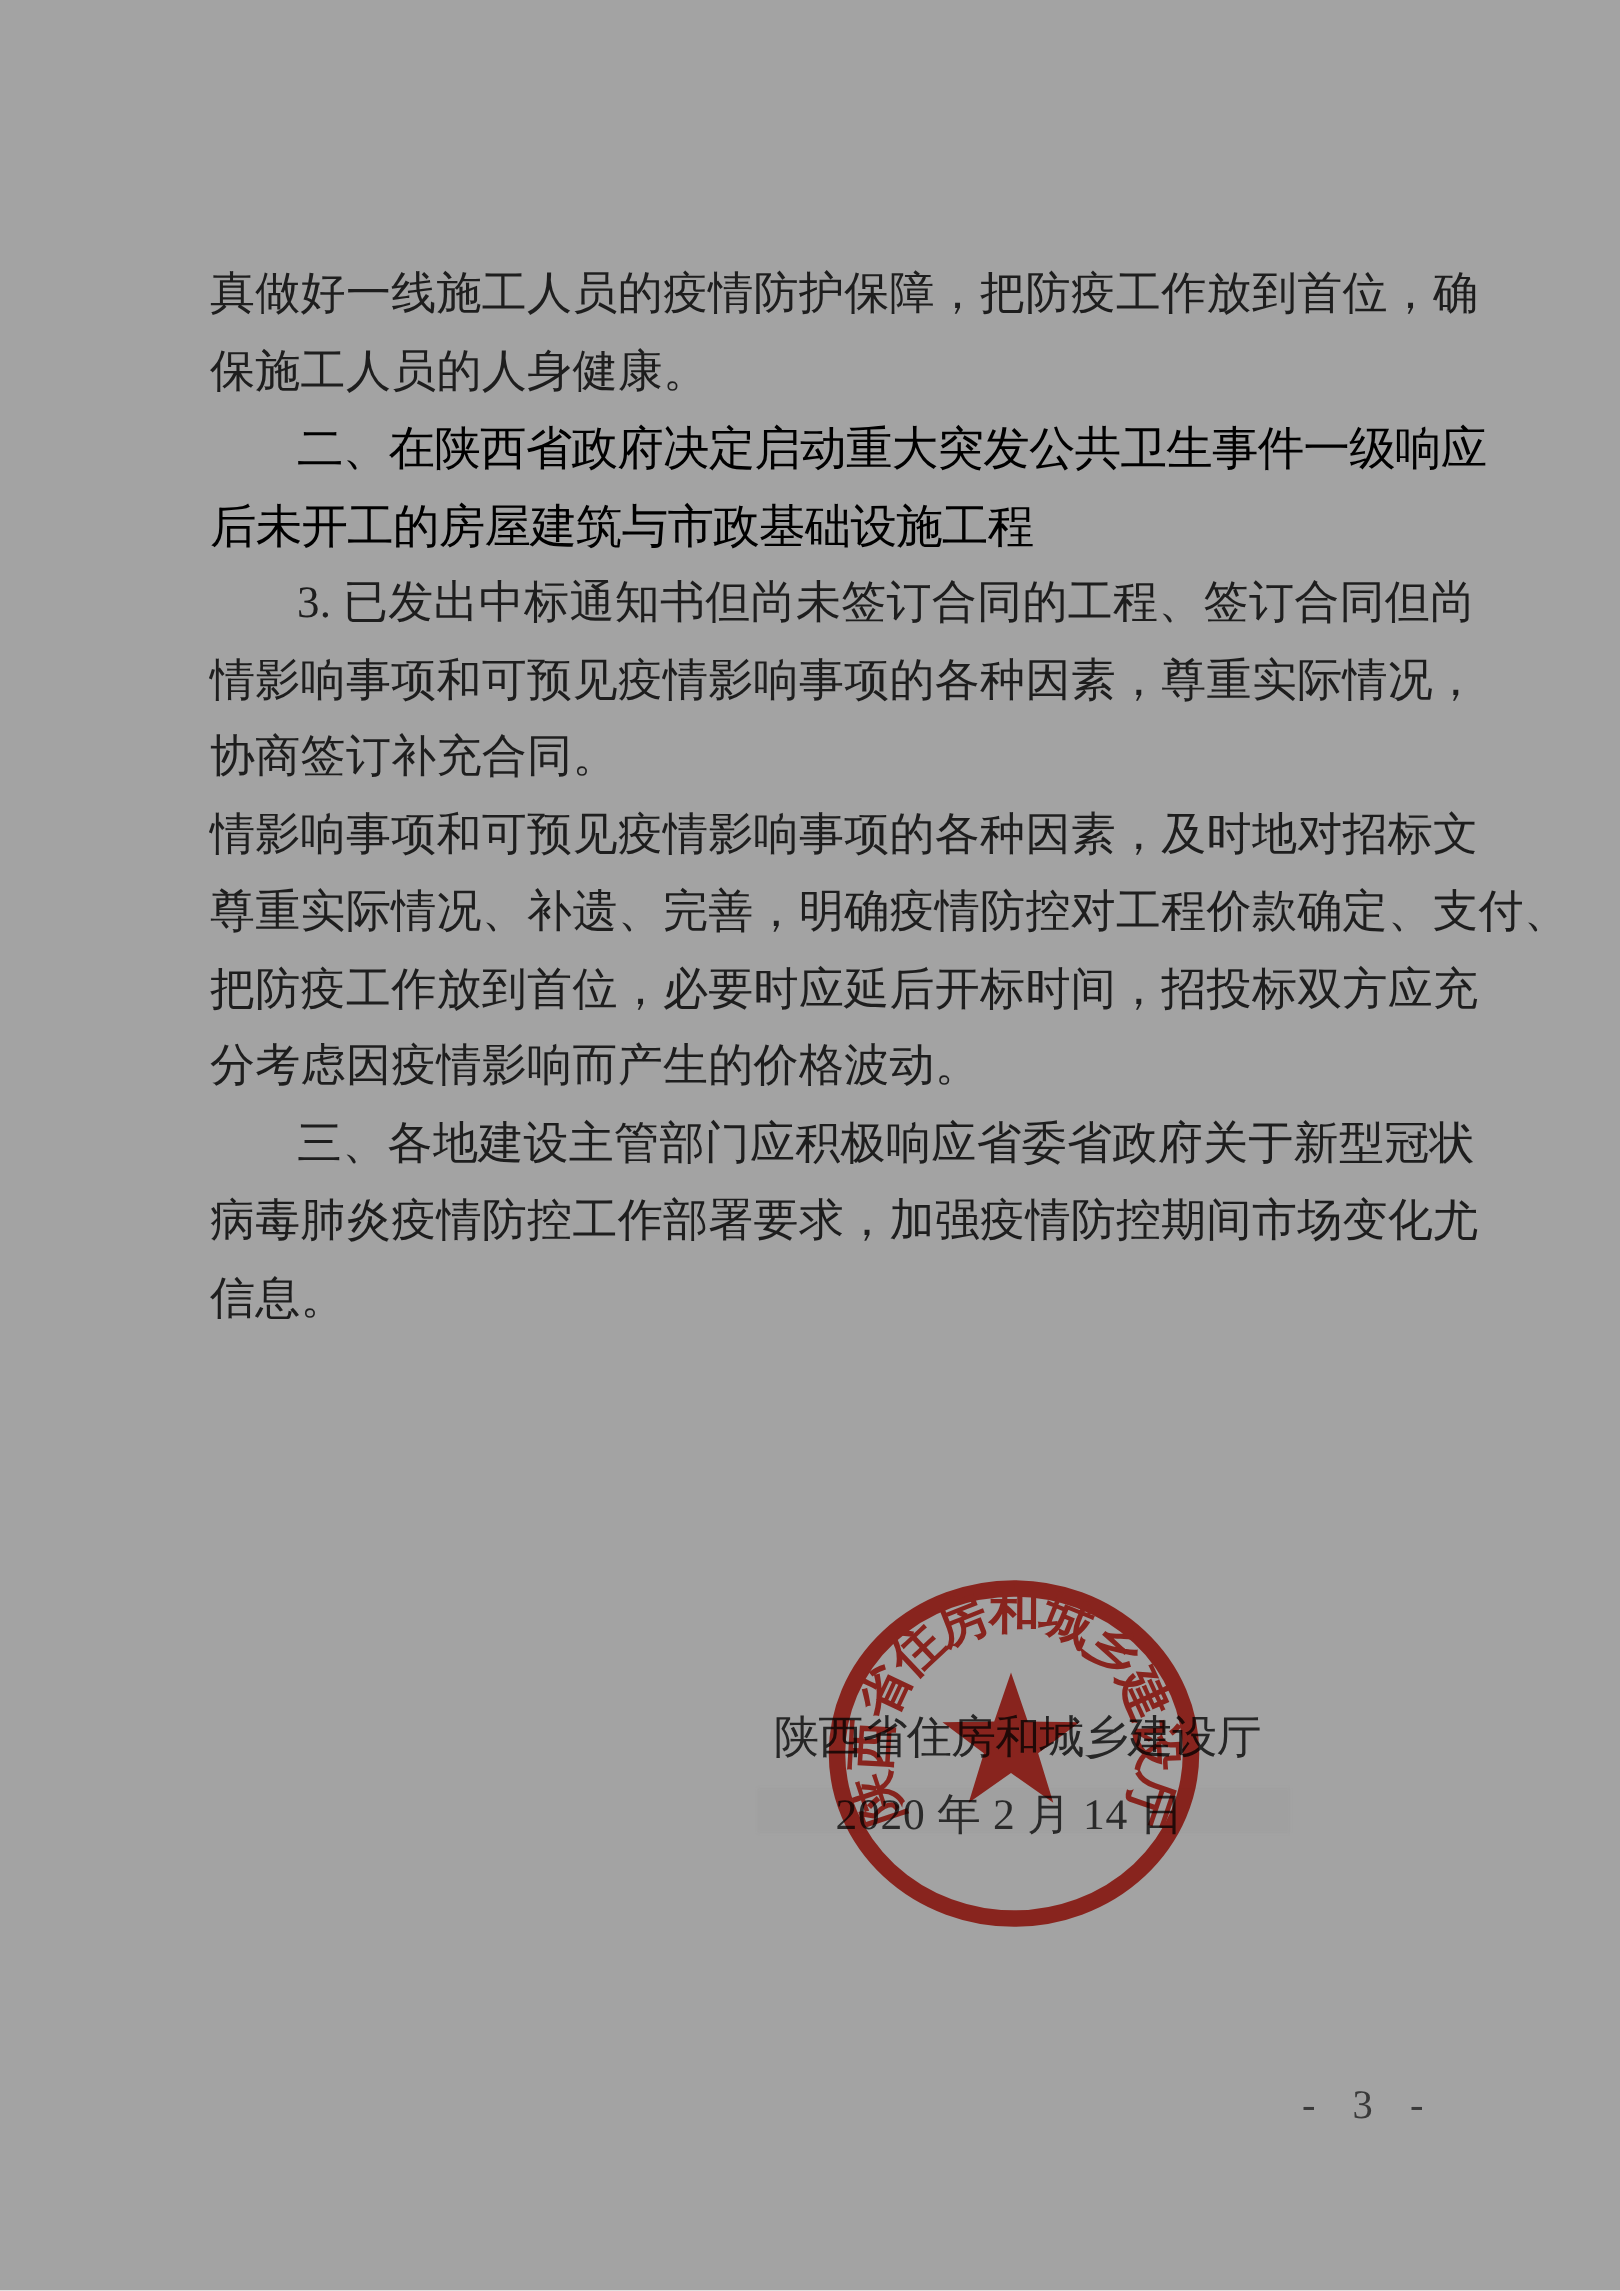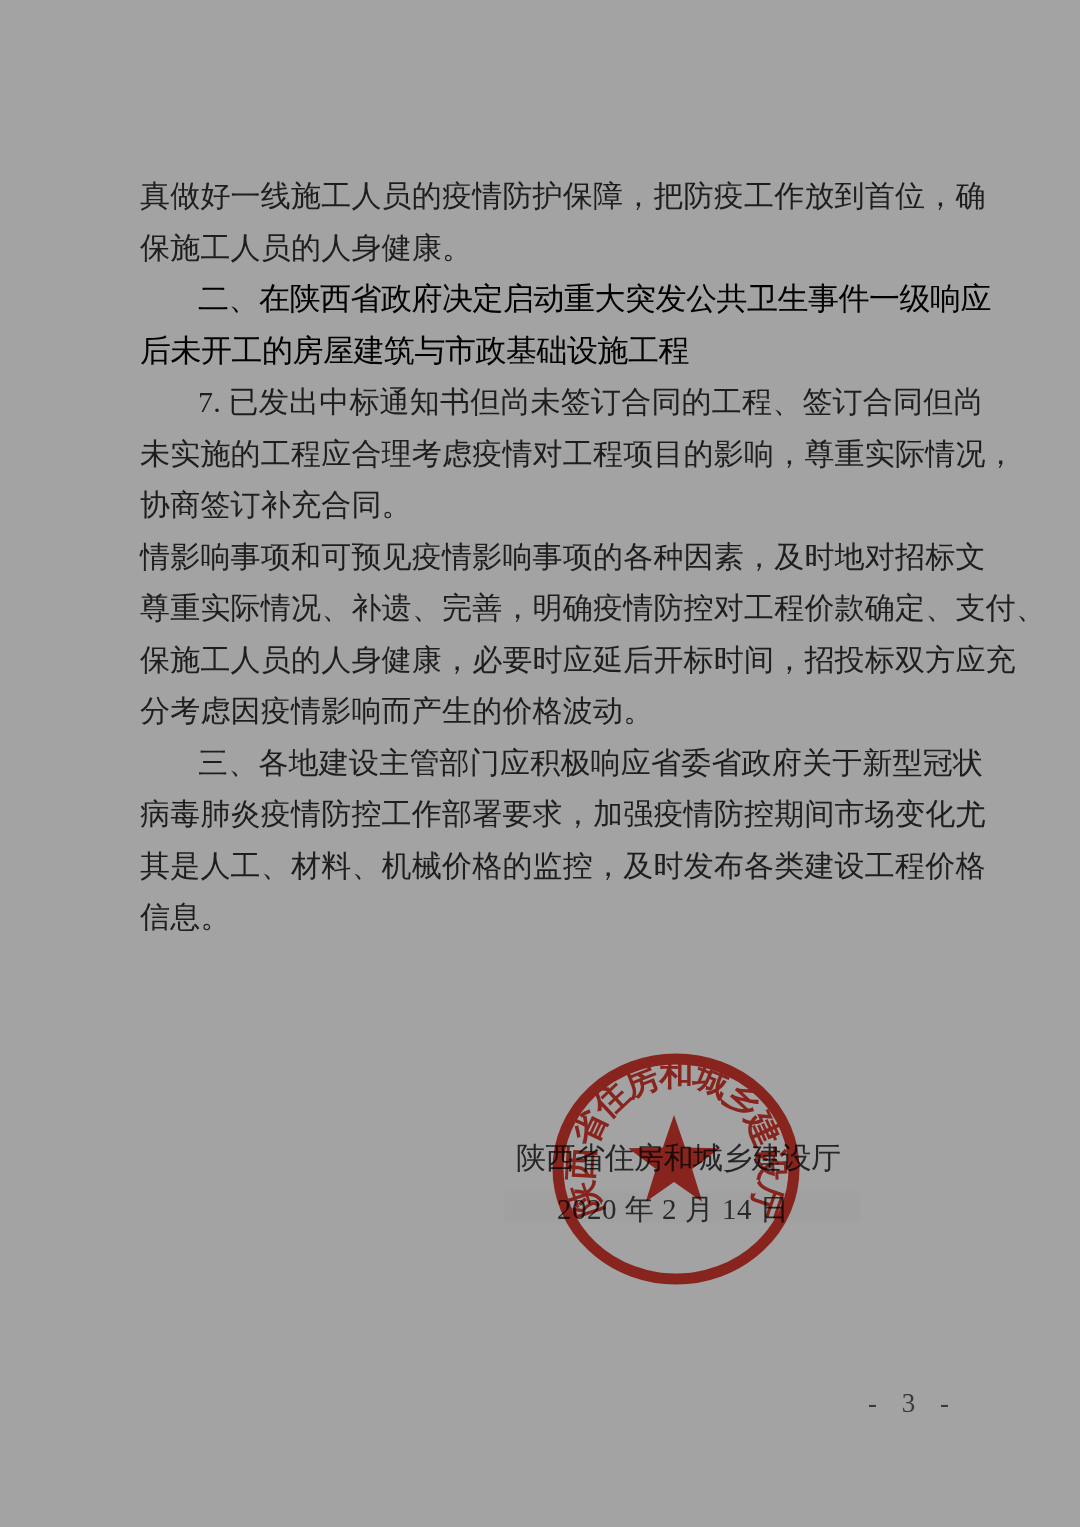--- a/index.html
+++ b/index.html
@@ -54,30 +54,29 @@
 </head>
 <body>
 
 <div class="page">
 
   <div class="content">
     <div class="line">真做好一线施工人员的疫情防护保障，把防疫工作放到首位，确</div>
     <div class="line">保施工人员的人身健康。</div>
     <div class="line heading indent">二、在陕西省政府决定启动重大突发公共卫生事件一级响应</div>
     <div class="line heading">后未开工的房屋建筑与市政基础设施工程</div>
-    <div class="line indent">7. 已发出中标通知书但尚未签订合同的工程、签订合同但尚</div>
-    <div class="line">未实施的工程应合理考虑疫情对工程项目的影响，尊重实际情况，</div>
+    <div class="line indent">3. 已发出中标通知书但尚未签订合同的工程、签订合同但尚</div>
+    <div class="line">情影响事项和可预见疫情影响事项的各种因素，尊重实际情况，</div>
     <div class="line">协商签订补充合同。</div>
     <div class="line">情影响事项和可预见疫情影响事项的各种因素，及时地对招标文</div>
     <div class="line">尊重实际情况、补遗、完善，明确疫情防控对工程价款确定、支付、</div>
-    <div class="line">保施工人员的人身健康，必要时应延后开标时间，招投标双方应充</div>
+    <div class="line">把防疫工作放到首位，必要时应延后开标时间，招投标双方应充</div>
     <div class="line">分考虑因疫情影响而产生的价格波动。</div>
     <div class="line indent">三、各地建设主管部门应积极响应省委省政府关于新型冠状</div>
     <div class="line">病毒肺炎疫情防控工作部署要求，加强疫情防控期间市场变化尤</div>
-    <div class="line">其是人工、材料、机械价格的监控，及时发布各类建设工程价格</div>
     <div class="line">信息。</div>
   </div>
 
   <div class="scan-smudge"></div>
 
   <div class="signature">陕西省住房和城乡建设厅</div>
   <div class="date">2020 年 2 月 14 日</div>
 
   <svg class="seal" viewBox="-125 -122 250 244" xmlns="http://www.w3.org/2000/svg">
     <ellipse cx="0" cy="0" rx="118" ry="110" fill="none" stroke="#d2291e" stroke-width="11"></ellipse>

